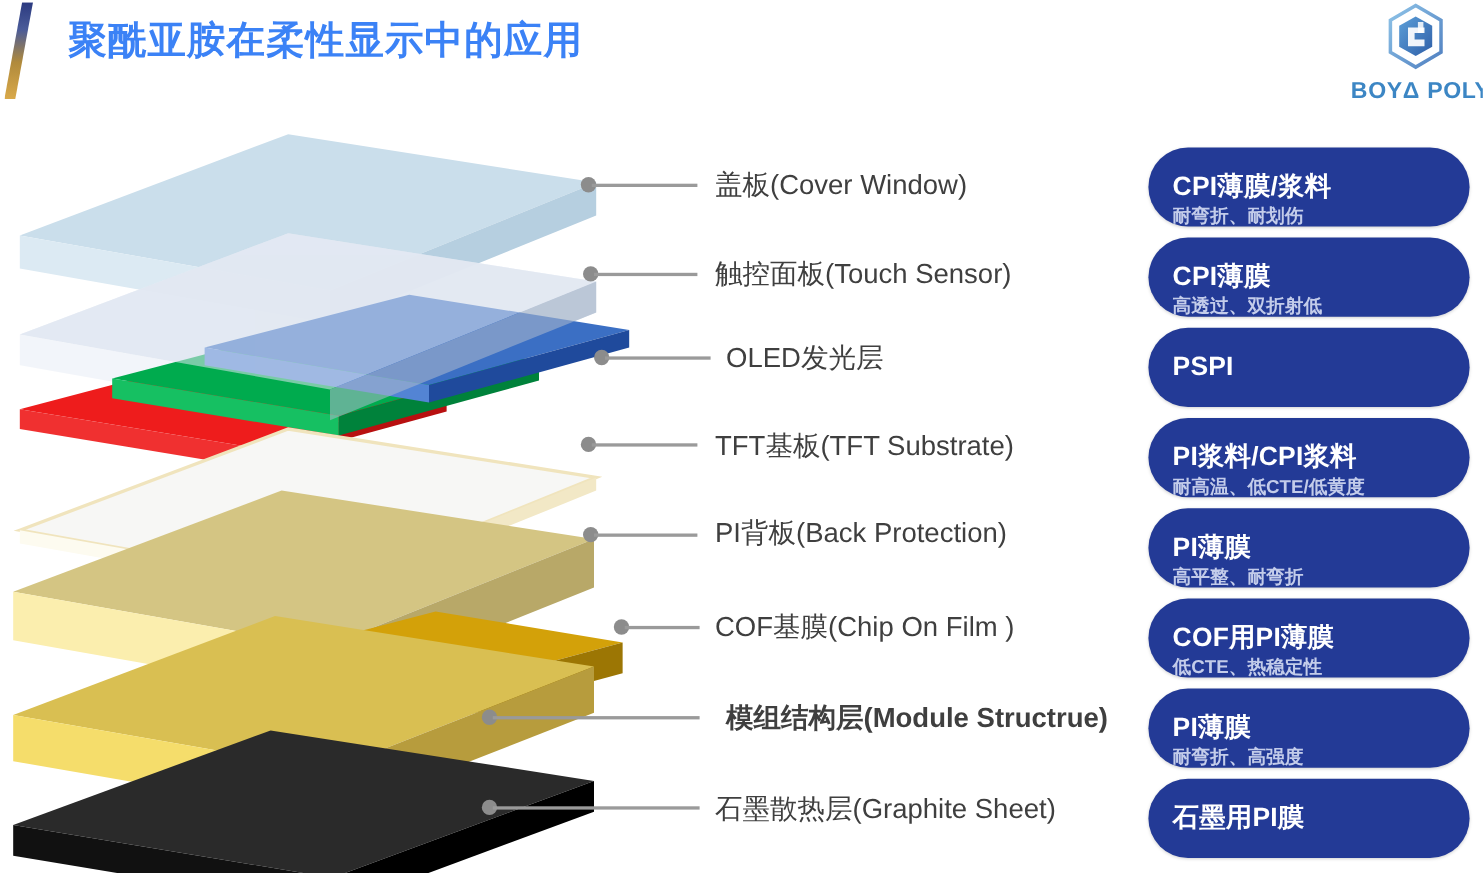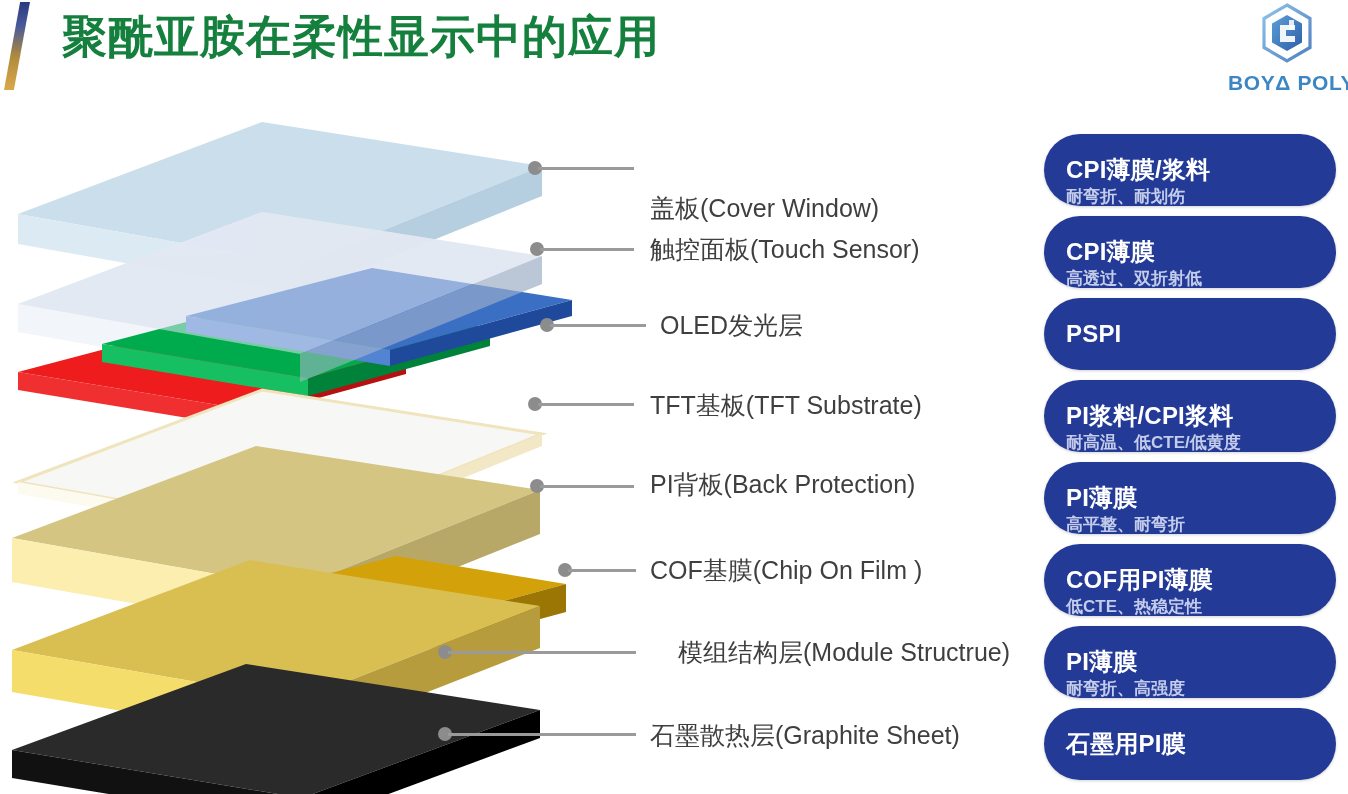--- a/index.html
+++ b/index.html
@@ -13,21 +13,21 @@
 
   
   .accent-slash{
     position:absolute;left:4px;top:2px;width:26px;height:88px;
     background:linear-gradient(to bottom,#2b3a80 0%,#4a5b99 28%,#b08a3c 62%,#d9a94a 100%);
     -webkit-clip-path:polygon(62% 0,100% 0,38% 100%,0 100%);
     clip-path:polygon(62% 0,100% 0,38% 100%,0 100%);
   }
   .page-title{
     position:absolute;left:62px;top:7px;
-    font-size:45px;font-weight:bold;color:#15803d;
+    font-size:35px;font-weight:bold;color:#3b82f6;
     letter-spacing:1px;white-space:nowrap;line-height:60px;
   }
 
   
   .logo{position:absolute;right:2px;top:2px;width:118px;height:84px;}
   .logo-mark{position:absolute;left:28px;top:0;width:62px;height:62px;}
   .logo-text{
     position:absolute;left:0;top:58px;width:118px;text-align:center;
     font-size:21px;font-weight:bold;color:#3c86c4;letter-spacing:.6px;
     white-space:nowrap;
@@ -185,27 +185,27 @@
     <div class="leader" style="left:568px;top:569px;width:68px;"></div>
 
     <div class="leader-dot" style="left:438px;top:645px;"></div>
     <div class="leader" style="left:448px;top:651px;width:188px;"></div>
 
     <div class="leader-dot" style="left:438px;top:727px;"></div>
     <div class="leader" style="left:448px;top:733px;width:188px;"></div>
   </div>
 
   <div>
-    <div class="layer-label" style="top:168px;margin-top:40px;">盖板(Cover Window)</div>
+    <div class="layer-label" style="top:168px;">盖板(Cover Window)</div>
     <div class="layer-label" style="top:249px;">触控面板(Touch Sensor)</div>
     <div class="layer-label" style="top:325px;left:660px;">OLED发光层</div>
     <div class="layer-label" style="top:405px;">TFT基板(TFT Substrate)</div>
     <div class="layer-label" style="top:484px;">PI背板(Back Protection)</div>
     <div class="layer-label" style="top:570px;">COF基膜(Chip On Film )</div>
-    <div class="layer-label" style="top:652px;left:678px;">模组结构层(Module Structrue)</div>
+    <div class="layer-label" style="top:652px;left:660px;font-weight:bold;">模组结构层(Module Structrue)</div>
     <div class="layer-label" style="top:735px;">石墨散热层(Graphite Sheet)</div>
   </div>
 
   <div>
     <div class="pill" style="top:134px;">
       <div class="pill-title">CPI薄膜/浆料</div>
       <div class="pill-sub">耐弯折、耐划伤</div>
     </div>
     <div class="pill" style="top:216px;">
       <div class="pill-title">CPI薄膜</div>

